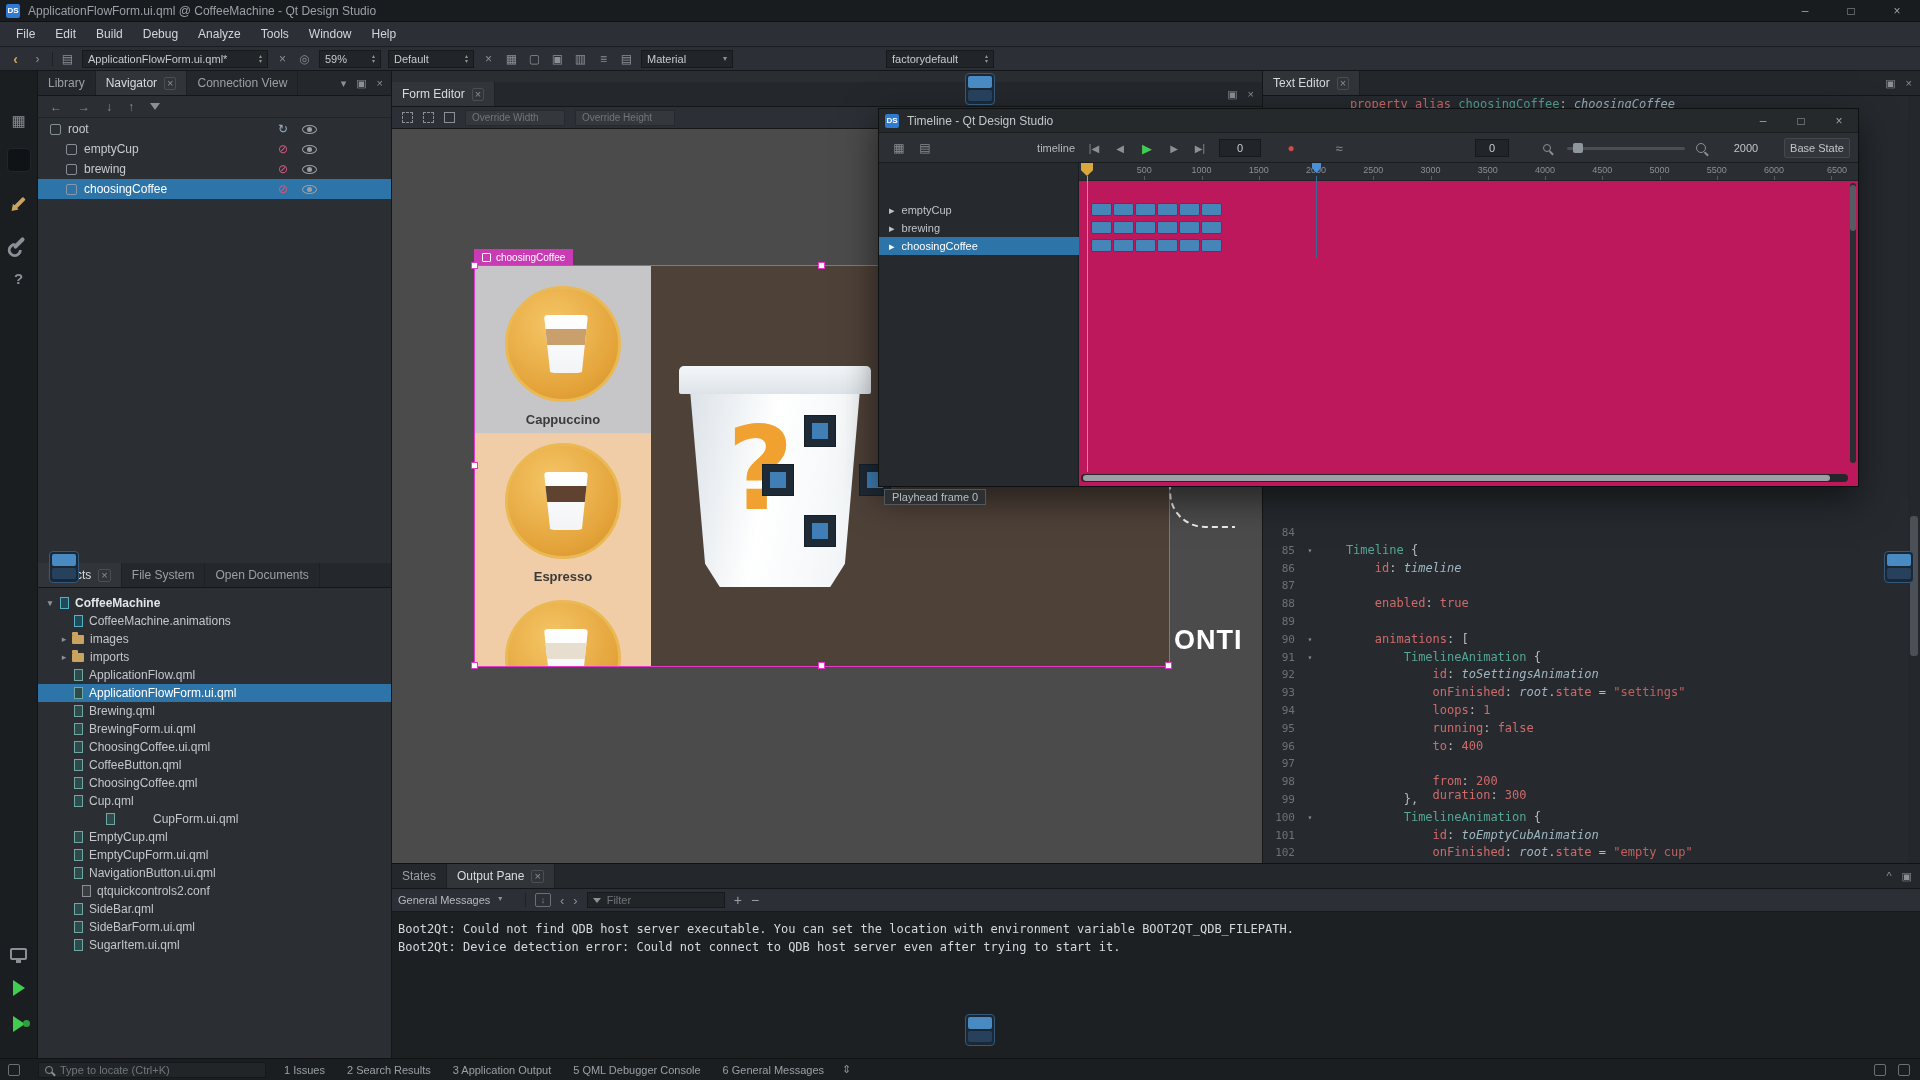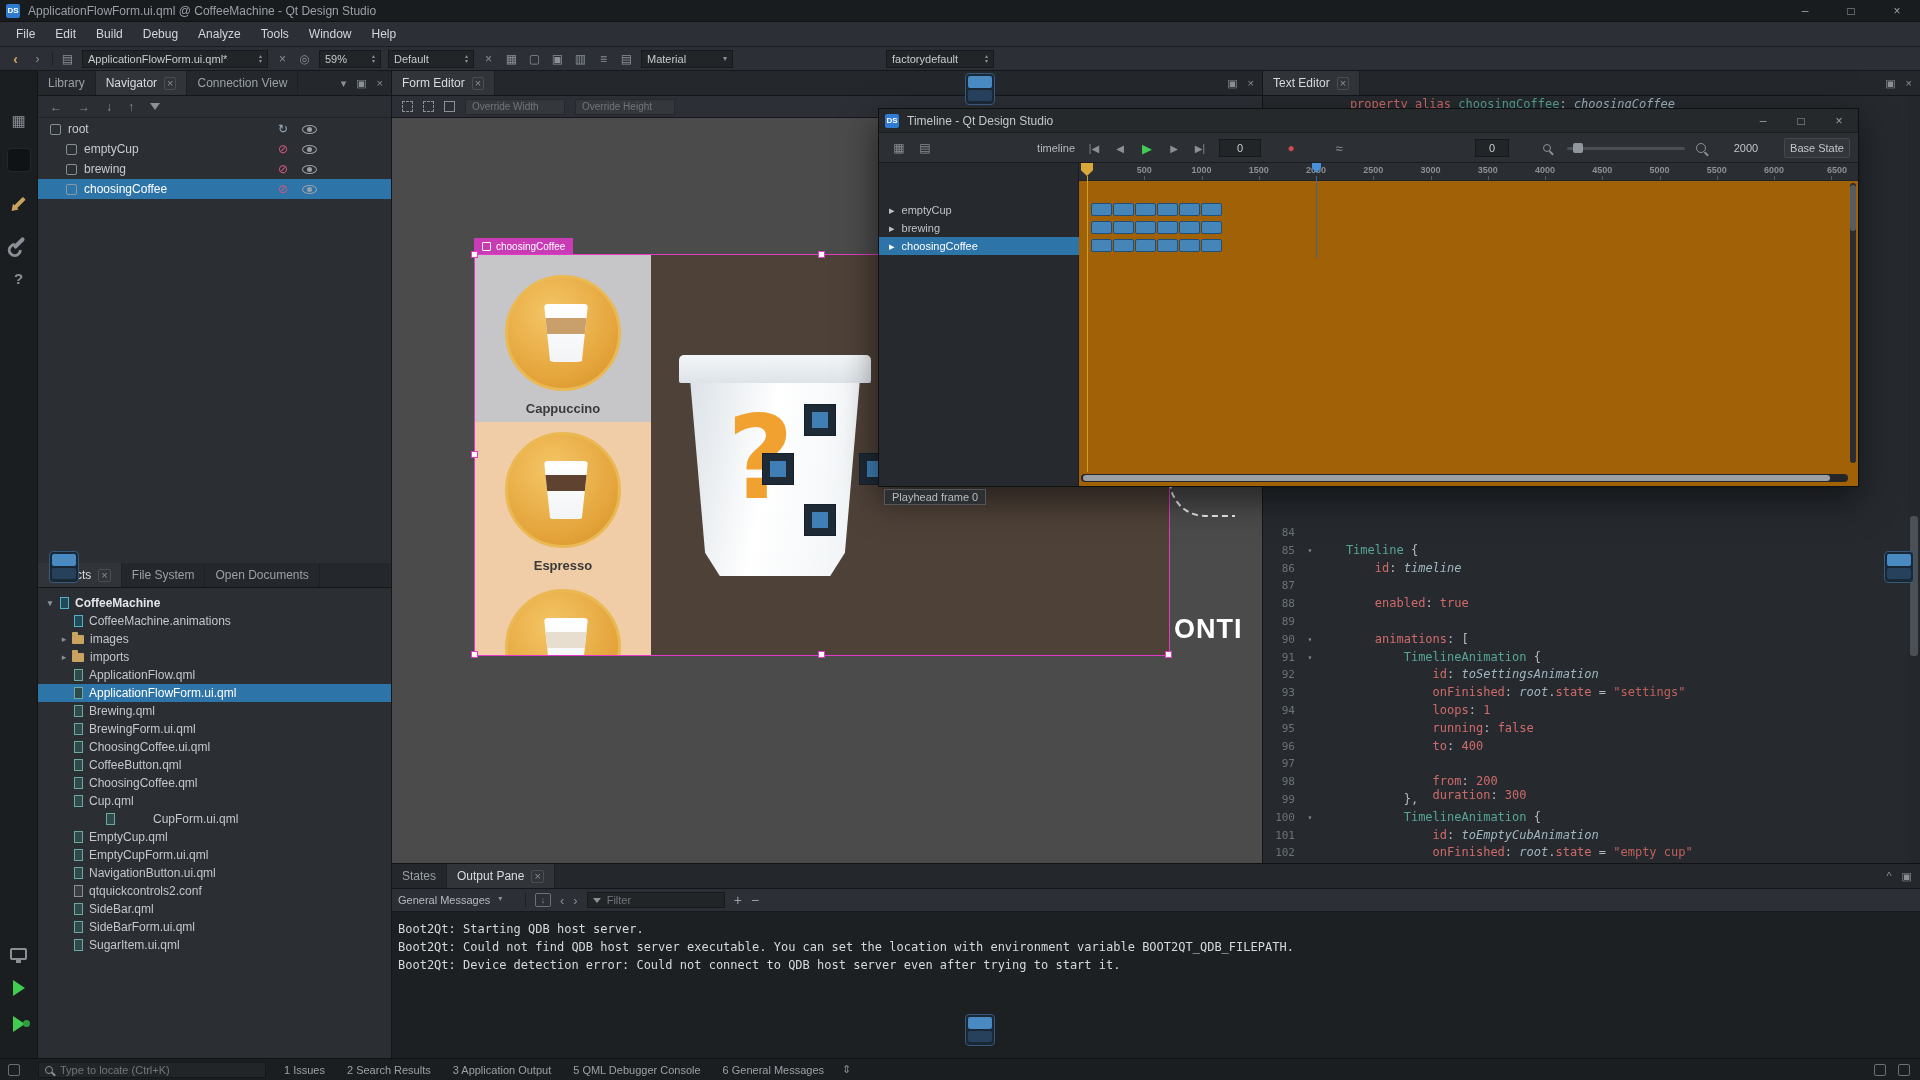--- a/index.html
+++ b/index.html
@@ -65,21 +65,21 @@
   .proj-row.selected{background:#2d74a8;color:#fff;}
   .proj-row .arrow{width:16px;text-align:center;color:#8a9096;font-size:9px;flex:none;}
   .proj-row.bold{font-weight:bold;color:#e2e6ea;}
   .icon-folder{width:12px;height:9px;background:#c9a35f;border-radius:1px;position:relative;margin-right:6px;flex:none;}
   .icon-folder::before{content:'';position:absolute;top:-3px;left:0;width:6px;height:3px;background:#c9a35f;border-radius:1px 1px 0 0;}
   .icon-file{width:9px;height:12px;border:1px solid #6fa8a0;background:#2f4a4c;margin-right:6px;margin-left:2px;flex:none;}
   .icon-proj{width:9px;height:12px;border:1px solid #57b0c4;background:#1f4b58;margin-right:6px;margin-left:2px;flex:none;}
   .icon-conf{width:9px;height:12px;border:1px solid #8a9096;background:#3a3e43;margin-right:6px;margin-left:2px;flex:none;}
 
   
-  .center{position:absolute;left:392px;top:71px;width:870px;height:792px;}
+  .center{position:absolute;left:392px;top:82px;width:870px;height:792px;}
   .form-toolbar{height:22px;background:#2c3036;border-bottom:1px solid #15171a;display:flex;align-items:center;gap:10px;padding-left:10px;}
   .dashed-sq{width:11px;height:11px;border:1px dashed #8a9096;}
   .ghost-field{width:100px;height:16px;background:#34383c;border:1px solid #26292d;color:#70767c;font-size:10px;display:flex;align-items:center;padding:0 6px;}
   .canvas{position:absolute;left:0;top:47px;right:0;bottom:0;background:#4b4b4b;overflow:hidden;}
   .app-rect{position:absolute;left:83px;top:137px;width:694px;height:400px;outline:1px solid #e33bc8;}
   .app-clip{position:absolute;inset:0;overflow:hidden;}
   .sel-tag{position:absolute;left:-1px;top:-17px;height:16px;background:#c93bb4;color:#fff;font-size:10px;display:flex;align-items:center;padding:0 8px;gap:5px;white-space:nowrap;}
   .sel-tag::before{content:'';width:7px;height:7px;border:1px solid #fff;border-radius:1px;}
   .sel-handle{position:absolute;width:7px;height:7px;background:#fff;border:1px solid #e33bc8;}
   .col{position:absolute;left:0;top:0;width:176px;height:100%;background:#f0cda6;}
@@ -143,21 +143,21 @@
   .tl-toolbar{height:30px;background:#2c2f34;border-bottom:1px solid #1a1d20;position:relative;}
   .tli{position:absolute;top:0;height:30px;display:flex;align-items:center;justify-content:center;color:#8a9096;font-size:12px;}
   .tl-field{width:42px;height:18px;background:#222528;border:1px solid #17191c;color:#c7cbcf;text-align:center;font-size:11px;line-height:16px;}
   .slider-track{width:118px;height:3px;background:#4a4f55;border-radius:2px;position:relative;}
   .slider-handle{position:absolute;left:6px;top:-4px;width:10px;height:10px;background:#8f969c;border-radius:2px;}
   .bs-btn{width:66px;height:20px;background:#33373b;border:1px solid #45494d;border-radius:2px;color:#c2c6ca;font-size:11px;display:flex;align-items:center;justify-content:center;}
   .tl-body{position:absolute;top:54px;left:0;right:0;bottom:0;}
   .tl-left{position:absolute;left:0;top:0;width:200px;height:100%;background:#26292d;border-right:1px solid #1a1d20;}
   .tl-track-row{position:absolute;left:0;width:200px;height:18px;display:flex;align-items:center;font-size:11px;color:#c0c4c8;gap:7px;padding-left:10px;}
   .tl-track-row.selected{background:#2d74a8;color:#fff;}
-  .tl-area{position:absolute;left:200px;right:0;top:0;bottom:0;background:#a16207;font-weight:bold;}
+  .tl-area{position:absolute;left:200px;right:0;top:0;bottom:0;background:#be185d;}
   .tl-ruler{position:absolute;left:0;right:0;top:0;height:18px;background:#2a2d31;border-bottom:1px solid #202327;}
   .tick{position:absolute;top:2px;font-size:9px;color:#8a9096;transform:translateX(-50%);}
   .tickline{position:absolute;bottom:0;width:1px;height:4px;background:#565b60;}
   .playhead{position:absolute;top:0;width:12px;height:13px;background:#d8a93a;clip-path:polygon(0 0,100% 0,100% 55%,50% 100%,0 55%);z-index:3;}
   .playline{position:absolute;top:13px;width:1px;height:296px;background:#c9a227;z-index:2;}
   .endmark{position:absolute;top:0;width:9px;height:10px;background:#4a90d9;clip-path:polygon(0 0,100% 0,100% 50%,50% 100%,0 50%);z-index:3;}
   .endline{position:absolute;top:13px;width:1px;height:82px;background:#3a6a94;z-index:1;}
   .kf-row{position:absolute;left:12px;height:13px;display:flex;gap:1px;}
   .kf-cell{width:21px;height:13px;background:#4585b8;border:1px solid #1d4f7c;border-radius:2px;}
   .tl-hscroll{position:absolute;left:202px;right:10px;bottom:4px;height:8px;background:#24262a;border-radius:4px;}
@@ -406,21 +406,21 @@
         <div class="proj-row" style="padding-left: 18px;">
           <span class="arrow"></span>
           <span class="icon-file"></span>
           <span>EmptyCupForm.ui.qml</span>
         </div>
         <div class="proj-row" style="padding-left: 18px;">
           <span class="arrow"></span>
           <span class="icon-file"></span>
           <span>NavigationButton.ui.qml</span>
         </div>
-        <div class="proj-row" style="padding-left: 18px;">
+        <div class="proj-row" style="padding-left: 26px;">
           <span class="arrow"></span>
           <span class="icon-conf"></span>
           <span>qtquickcontrols2.conf</span>
         </div>
         <div class="proj-row" style="padding-left: 18px;">
           <span class="arrow"></span>
           <span class="icon-file"></span>
           <span>SideBar.qml</span>
         </div>
         <div class="proj-row" style="padding-left: 18px;">
@@ -645,21 +645,21 @@
       <span class="boxed-icon">↓</span>
       <span class="chev">‹</span>
       <span class="chev">›</span>
       <span class="filter-field">
         <span class="mini-funnel"></span>
         <span>Filter</span>
       </span>
       <span class="pm">+</span>
       <span class="pm">−</span>
     </div>
-    <div class="output-text" id="output-lines"><div>Boot2Qt: Starting QDB host server.</div><div>Boot2Qt: Could not find QDB host server executable. You can set the location with environment variable BOOT2QT_QDB_FILEPATH.</div><div>Boot2Qt: Device detection error: Could not connect to QDB host server even after trying to start it.</div></div>
+    <div class="output-text" id="output-lines"><div>Boot2Qt: Could not find QDB host server executable. You can set the location with environment variable BOOT2QT_QDB_FILEPATH.</div><div>Boot2Qt: Device detection error: Could not connect to QDB host server even after trying to start it.</div></div>
   </div>
 
   <div class="statusbar">
     <span class="sb-sq"></span>
     <span class="locator">
       <span class="mag"></span>
       <span>Type to locate (Ctrl+K)</span>
     </span>
     <span id="status-items" style="display:flex;gap:22px;">
         <span>1 Issues</span>

